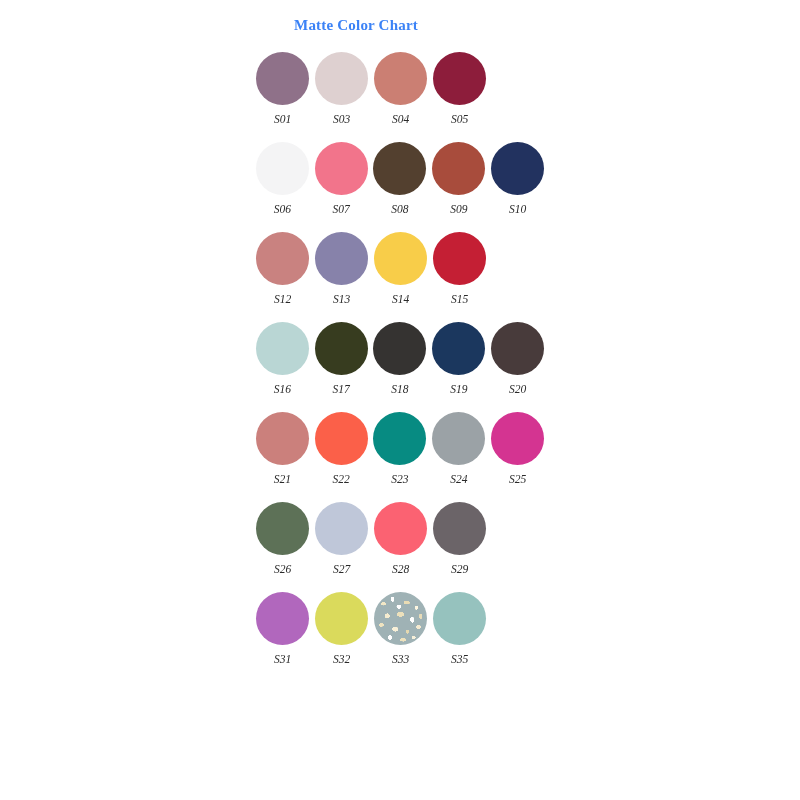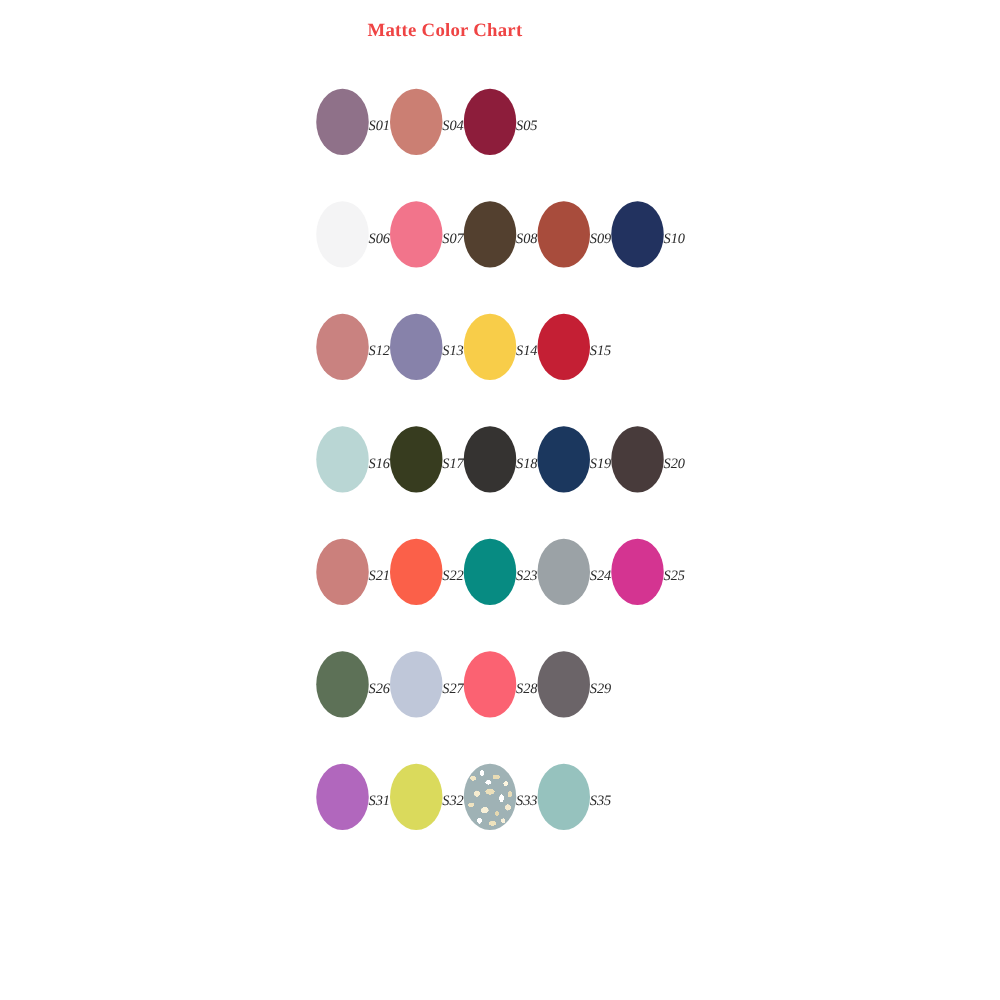--- a/index.html
+++ b/index.html
@@ -21,39 +21,39 @@
   }
   #chart-title {
     position: absolute;
     top: 17px;
     left: 0;
     width: 712px;
     text-align: center;
     font-family: "Liberation Serif", "DejaVu Serif", serif;
     font-weight: bold;
     font-size: 15px;
-    color: #ef4444;
+    color: #3b82f6;
     letter-spacing: 0.2px;
   }
   #swatch-grid {
     position: absolute;
     top: 52px;
     left: 253px;
     width: 294px;
   }
   .swatch-row {
     display: flex;
     flex-direction: row;
     justify-content: flex-start;
     height: 90px;
   }
   .swatch-cell {
     width: 59px;
     display: flex;
-    flex-direction: row;
+    flex-direction: column;
     align-items: center;
   }
   .swatch-dot {
     width: 53px;
     height: 53px;
     border-radius: 50%;
     position: relative;
     overflow: hidden;
     background-color: #cccccc;
   }
@@ -116,20 +116,24 @@
 
   <div id="chart-title">Matte Color Chart</div>
 
   <div id="swatch-grid">
       <div class="swatch-row">
         <div class="swatch-cell">
           <div class="swatch-dot" style="background-color: rgb(143, 113, 137);"></div>
           <div class="swatch-label">S01</div>
         </div>
         <div class="swatch-cell">
+          <div class="swatch-dot" style="background-color: rgb(222, 208, 208);"></div>
+          <div class="swatch-label">S03</div>
+        </div>
+        <div class="swatch-cell">
           <div class="swatch-dot" style="background-color: rgb(203, 127, 115);"></div>
           <div class="swatch-label">S04</div>
         </div>
         <div class="swatch-cell">
           <div class="swatch-dot" style="background-color: rgb(141, 29, 59);"></div>
           <div class="swatch-label">S05</div>
         </div>
       </div>
       <div class="swatch-row">
         <div class="swatch-cell">

